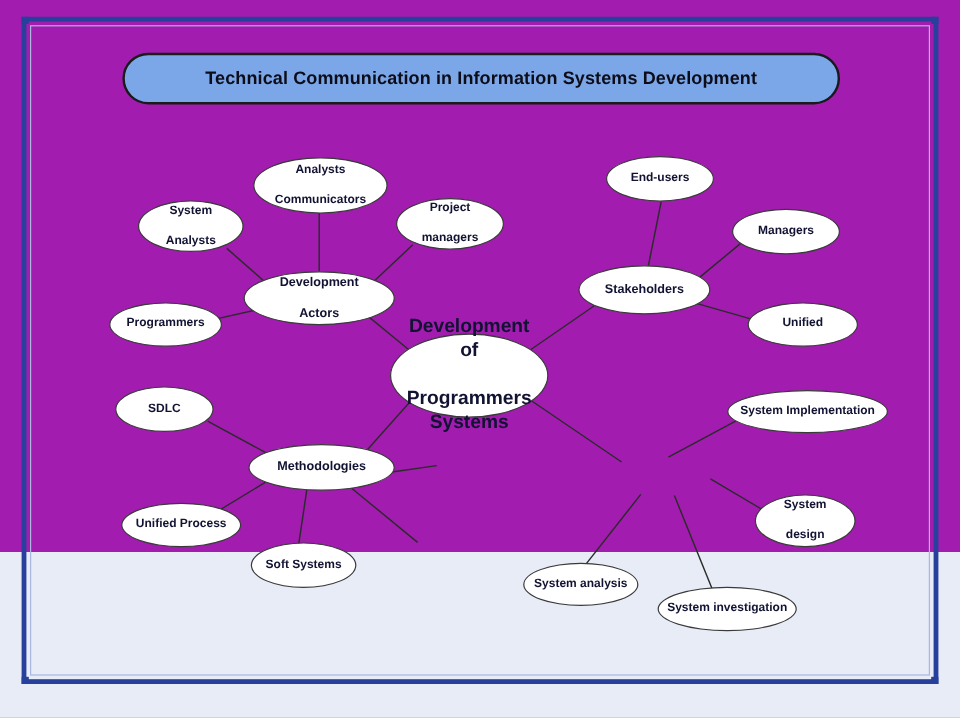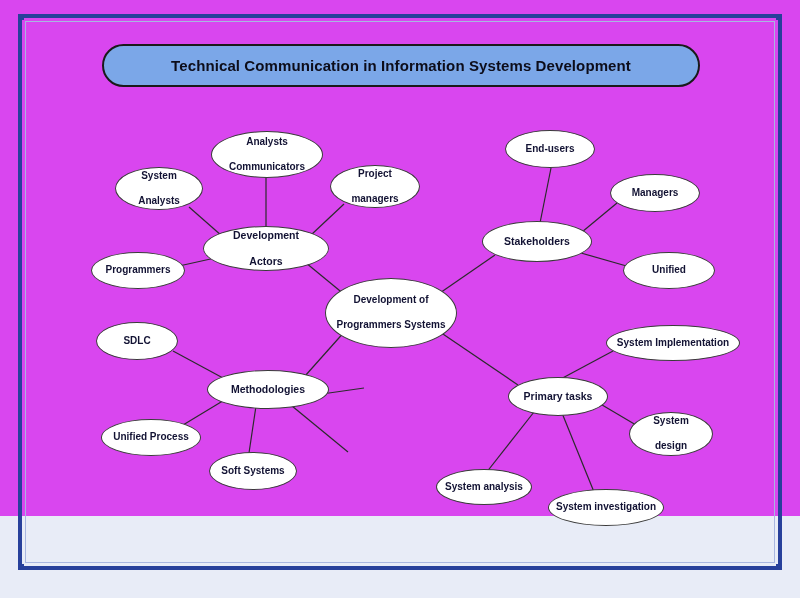--- a/index.html
+++ b/index.html
@@ -9,22 +9,22 @@
   }
   body {
     width: 800px;
     height: 598px;
     font-family: "Liberation Sans", sans-serif;
     overflow: hidden;
   }
   #canvas {
     position: relative;
     width: 800px;
-    height: 516px;
-    background: #d946ef;
+    height: 460px;
+    background: #a21caf;
   }
   
   .frame-outer {
     position: absolute;
     left: 18px;
     top: 14px;
     width: 764px;
     height: 556px;
     border: 4px solid #27409b;
     box-sizing: border-box;
@@ -86,21 +86,21 @@
     justify-content: center;
     text-align: center;
     color: #121233;
     font-weight: bold;
     line-height: 1.25;
   }
   .node span {
     display: block;
     padding: 0 3px;
   }
-  .node.central { font-size: 10px; }
+  .node.central { font-size: 16px; }
   .node.branch  { font-size: 10.5px; }
   .node.leaf    { font-size: 10px; }
 </style>
 </head>
 <body>
 
 <div id="canvas">
 
   <div class="frame-outer"></div>
   <div class="frame-inner"></div>
@@ -194,23 +194,20 @@
   <div class="node leaf" style="left:101px; top:419px; width:100px; height:37px;text-align:right;">
     <span>Unified Process</span>
   </div>
 
   <div class="node leaf" style="left:209px; top:452px; width:88px; height:38px;">
     <span>Soft Systems</span>
   </div>
 
 
 
-  <div class="node branch" style="left:508px; top:377px; width:100px; height:39px;">
-    <span>Primary tasks</span>
-  </div>
 
   <div class="node leaf" style="left:606px; top:325px; width:134px; height:36px;">
     <span>System Implementation</span>
   </div>
 
   <div class="node leaf" style="left:629px; top:412px; width:84px; height:44px;">
     <span><span>System</span><br><span>design</span></span>
   </div>
 
   <div class="node leaf" style="left:436px; top:469px; width:96px; height:36px;text-align:center;">

